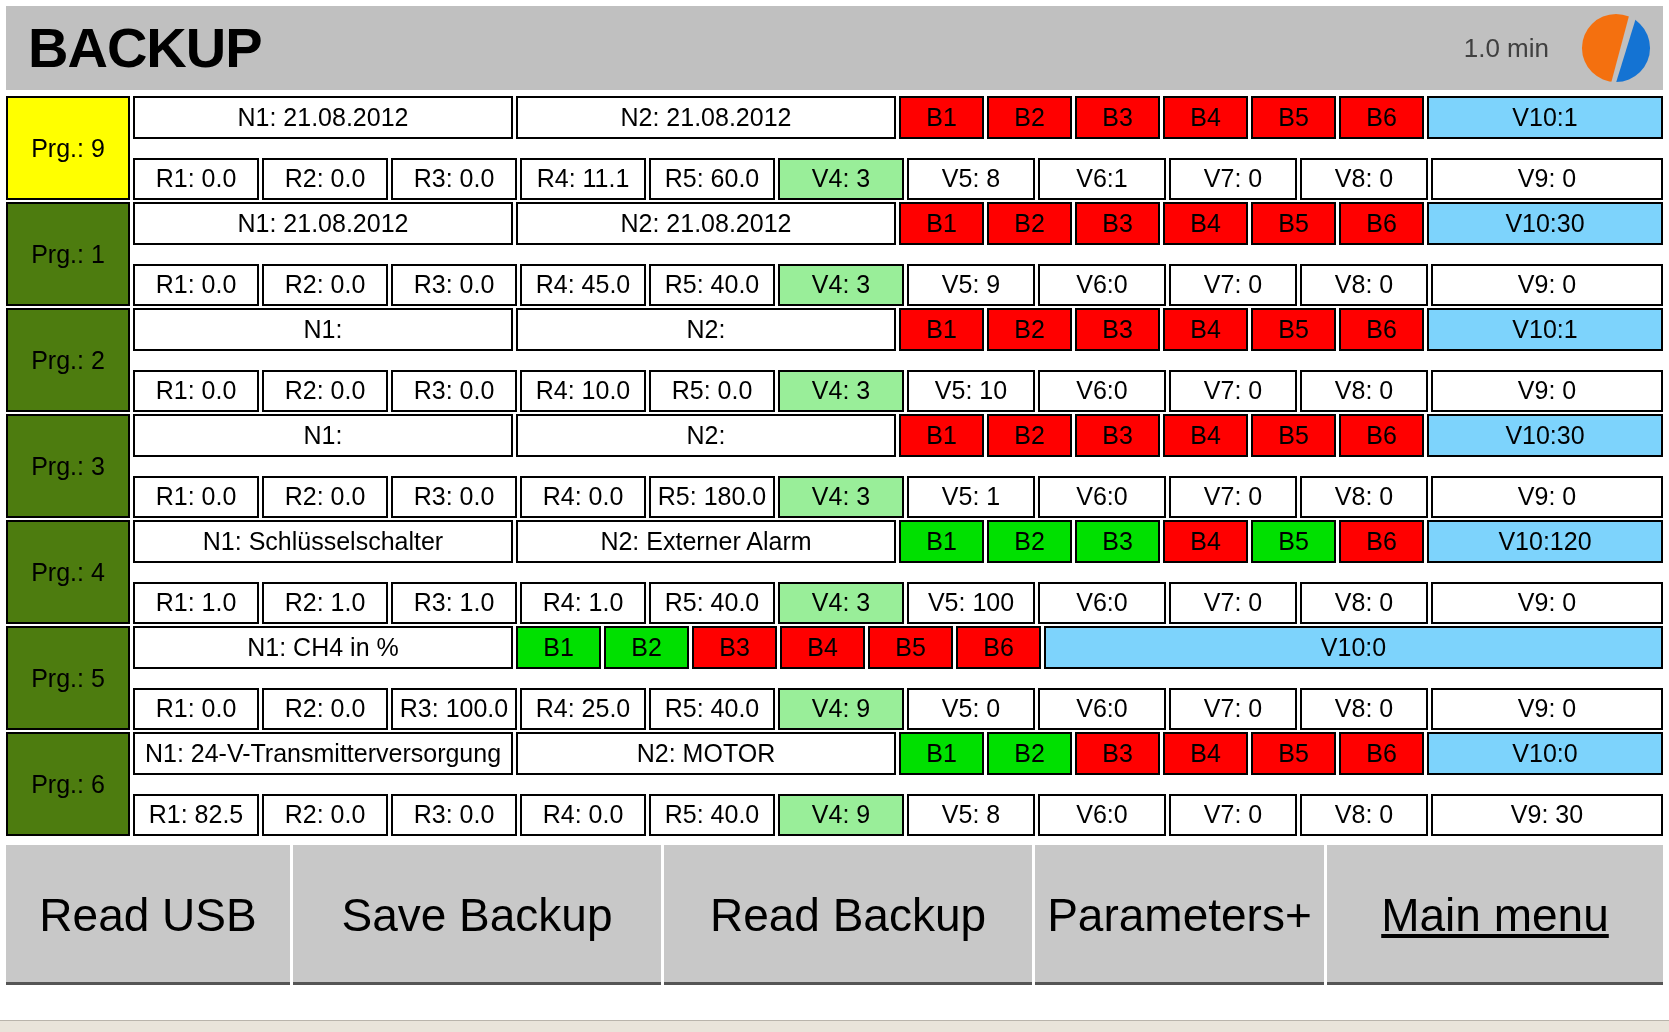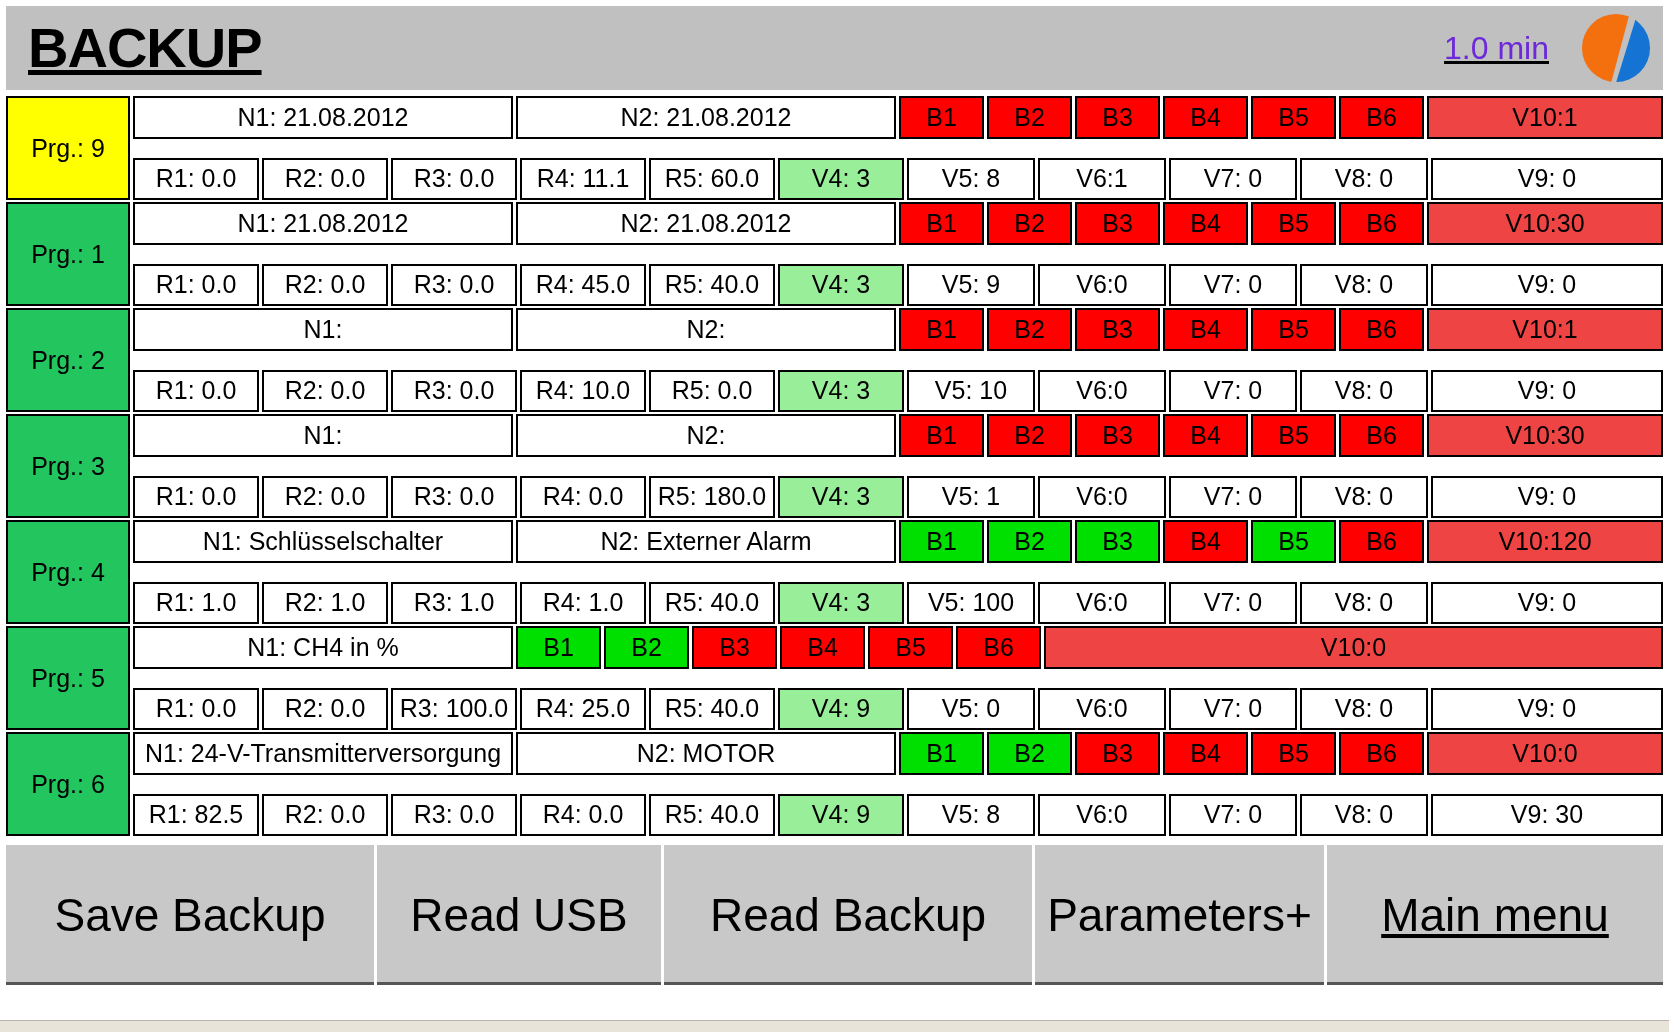--- a/index.html
+++ b/index.html
@@ -10,47 +10,47 @@
     overflow: hidden;
   }
 
   #app { width: 1669px; height: 1032px; position: relative; background:#fff; }
 
   
   .header {
     position: absolute; left: 6px; top: 6px;
     width: 1657px; height: 84px;
     background: #c0c0c0;
-    display: flex; align-items: center; text-decoration: underline;
+    display: flex; align-items: center;
   }
   .header-title {
     font-size: 56px; font-weight: bold; color:#000;
     letter-spacing: -1px; margin-left: 22px; line-height: 1;
   }
   .header-spacer { flex: 1; }
   .header-time {
-    font-size: 32px; color:#6d28d9; margin-right: 30px; white-space: nowrap;
+    font-size: 26px; color:#404040; margin-right: 30px; white-space: nowrap;
   }
   .logo-wrap {
     width: 74px; height: 74px; margin-right: 10px;
     position: relative; flex: none;
   }
   .logo-svg { display:block; width: 74px; height: 74px; }
 
   
   .rows { position: absolute; left: 0; top: 96px; width: 1669px; }
 
   .prow {
     display: flex; align-items: stretch;
     height: 104px; padding: 0 6px; margin-bottom: 2px;
   }
 
   .prg-cell {
     width: 124px; flex: none;
-    border: 2px solid #000; background: #22c55e;
+    border: 2px solid #000; background: #4d7c0f;
     display: flex; align-items: center; justify-content: center;
     font-size: 25px; color:#000;
   }
   .prg-cell.active { background: #ffff00; }
 
   .row-right {
     flex: 1; display: flex; flex-direction: column;
     margin-left: 3px;
   }
 
@@ -63,21 +63,21 @@
     font-size: 25px; color:#000; white-space: nowrap;
     margin-right: 3px; overflow:hidden;
   }
   .cell:last-child { margin-right: 0; }
 
   
   .n-cell { width: 380px; flex: none; }
   .b-cell { width: 85px; flex: none; border:2px solid #000; }
   .b-cell.off { background:#ff0000; }
   .b-cell.on  { background:#00e000; }
-  .v10-cell { flex: 1; background:#ef4444; }
+  .v10-cell { flex: 1; background:#7dd3fc; }
 
   
   .r-cell  { width: 126px; flex: none; }
   .v4-cell { width: 126px; flex: none; background:#99ee99; }
   .v-cell  { width: 128px; flex: none; }
   .v9-cell { flex: 1; }
 
   
   .buttons {
     position: absolute; left: 6px; top: 845px;
@@ -328,21 +328,21 @@
             <div class="cell v-cell">V6:0</div>
             <div class="cell v-cell">V7: 0</div>
             <div class="cell v-cell">V8: 0</div>
             <div class="cell v9-cell">V9: 30</div>
           </div>
         </div>
       </div>
     </div>
 
   <div class="buttons">
+    <div class="btn b1">Read USB</div>
     <div class="btn b2">Save Backup</div>
-    <div class="btn b1">Read USB</div>
     <div class="btn b3">Read Backup</div>
     <div class="btn b4">Parameters+</div>
     <div class="btn b5">Main menu</div>
   </div>
 
   <div class="bottom-strip"></div>
 </div>
 
 </body></html>

